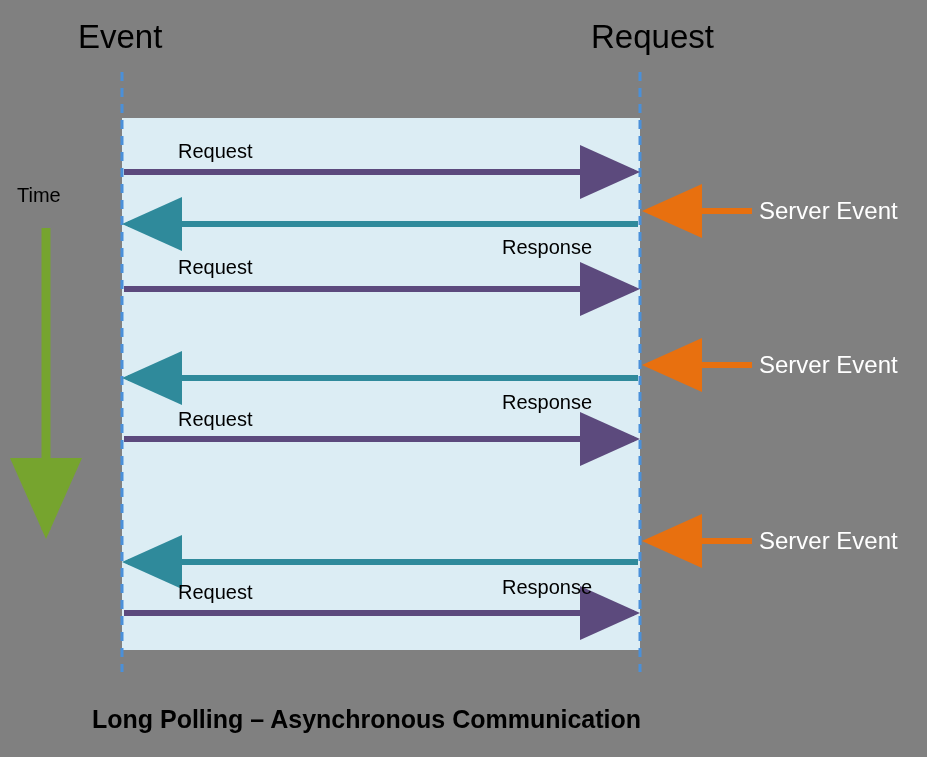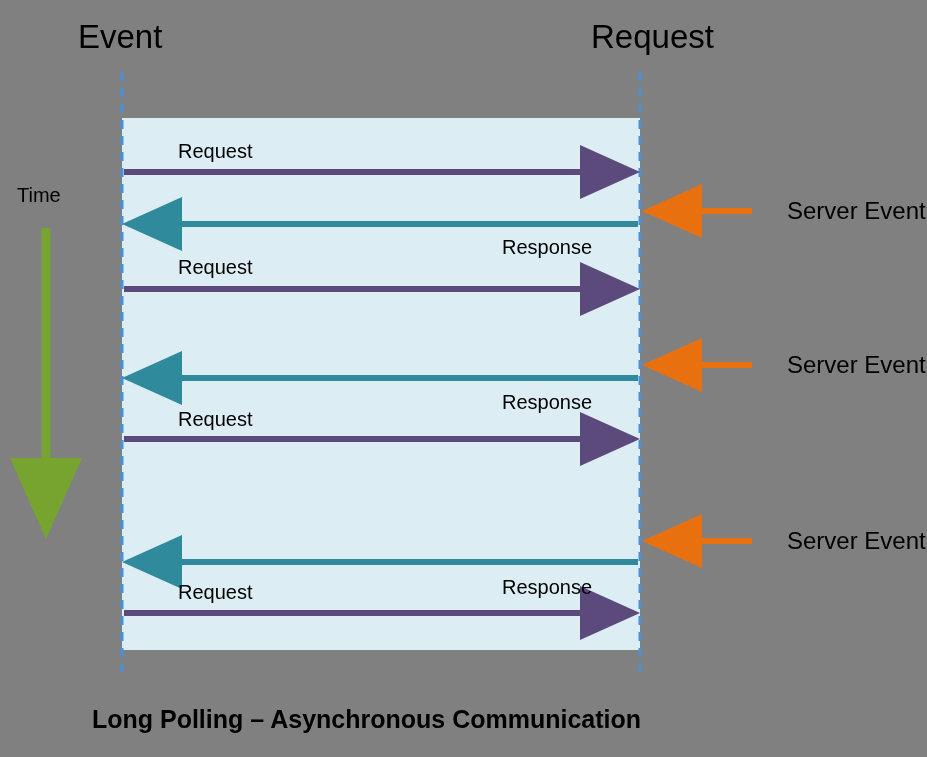--- a/index.html
+++ b/index.html
@@ -52,23 +52,22 @@
     color: #000000;
     white-space: nowrap;
     font-family: "Liberation Sans", sans-serif;
   }
   .req-label { left: 178px; }
   .resp-label { left: 502px; }
   .event-label {
     position: absolute;
     left: 759px;
     font-size: 24px;
-    color: #000000;
+    color: #ffffff;
     white-space: nowrap;
-    margin-left: 28px;
   }
   .caption {
     position: absolute;
     left: 0;
     top: 705px;
     width: 733px;
     text-align: center;
     font-size: 25px;
     font-weight: bold;
     color: #000000;

